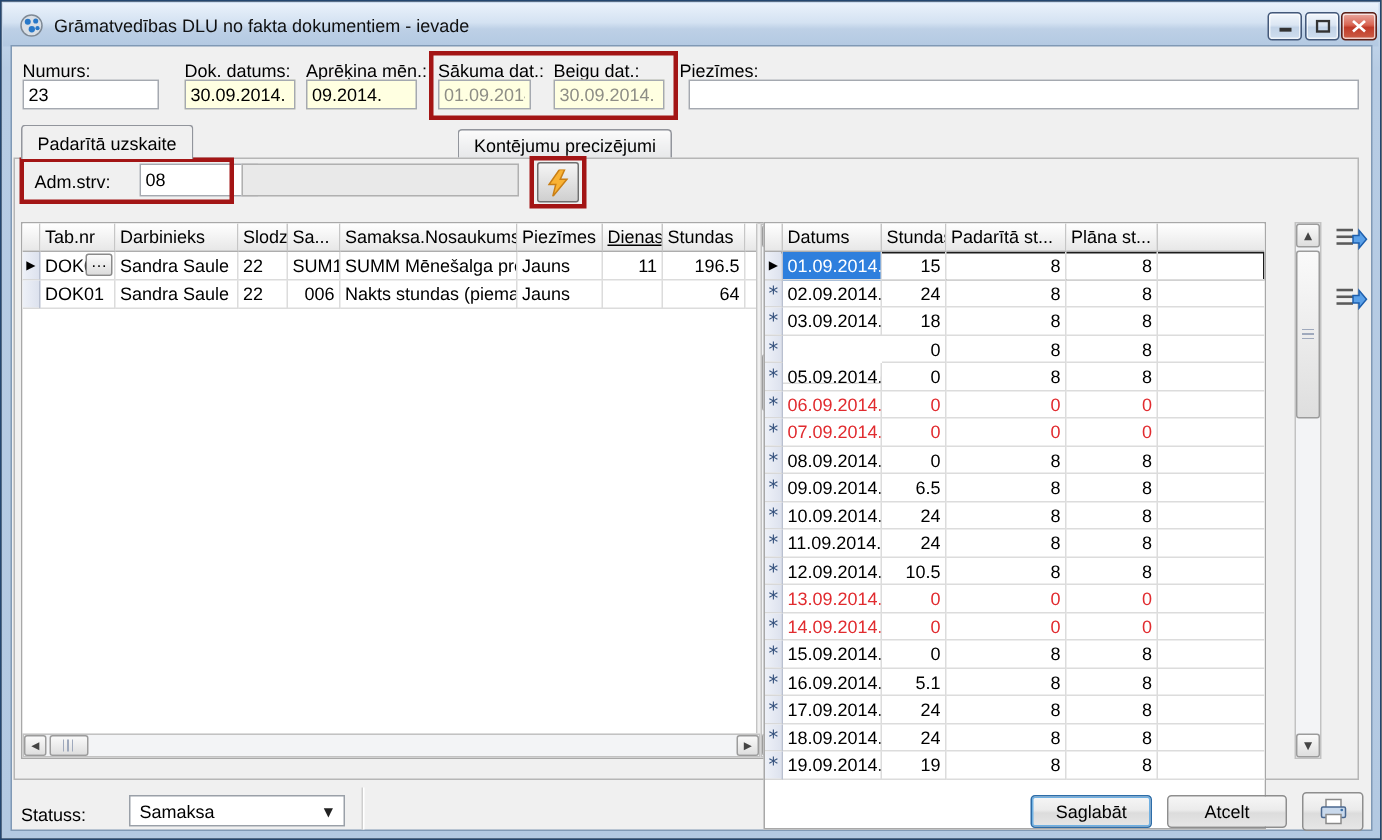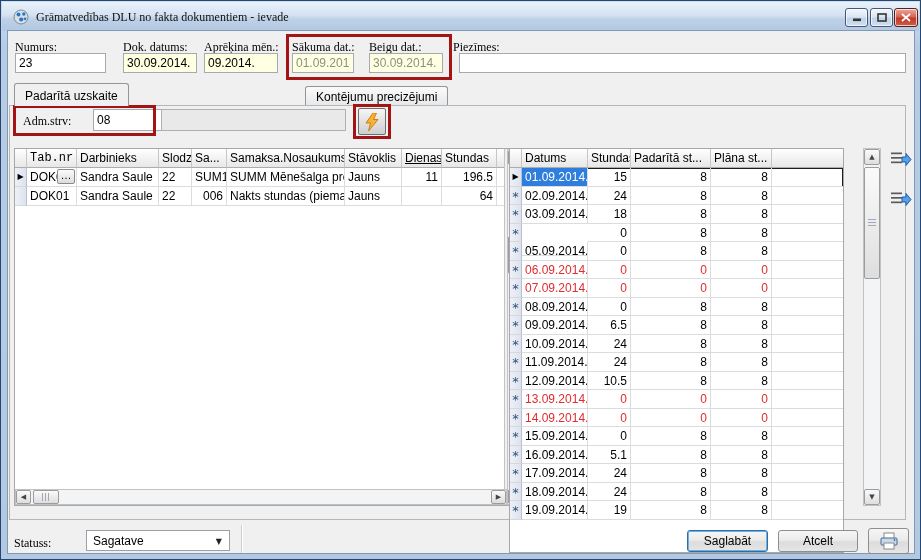--- a/index.html
+++ b/index.html
@@ -18,21 +18,21 @@
   .winbtn { top:6px; width:23px; height:19px; border-radius:3px;
     border:1px solid #44597a; display:flex; align-items:center; justify-content:center;
     background:linear-gradient(180deg,#f2f7fc 0%,#dbe6f3 45%,#c2d3e7 55%,#cfdeef 100%);
     box-shadow:inset 0 0 0 1px rgba(255,255,255,.7); }
   #btn-min { left:843px; } #btn-max { left:868px; }
   #btn-close { left:892px; width:24px; border:1px solid #5c2018;
     background:linear-gradient(180deg,#eaa9a1 0%,#d96553 45%,#c03a28 55%,#cc5e47 100%); }
   
   #client { left:7px; top:30px; width:906px; height:522px; background:#f0f0f0;
     box-shadow:0 0 0 1px #8099b5; }
-  .lbl { position:absolute; white-space:nowrap;font-family:Liberation Serif, serif; }
+  .lbl { position:absolute; white-space:nowrap; }
   .inp { position:absolute; height:20px; border:1px solid #a5a9b0; background:#fff;
     padding:0 3px; font:12px "Liberation Sans",sans-serif; color:#000; }
   .yellow { background:#ffffe1; }
   .disabled-date { color:#8e8e86; }
   .redbox { position:absolute; border:3px solid #a31515; background:transparent; pointer-events:none; }
   
   .tab { position:absolute; height:20px; top:85px; padding:0 10px; line-height:20px;
     border:1px solid #92959c; border-bottom:none; border-radius:3px 3px 0 0;
     background:linear-gradient(180deg,#fbfbfb,#e6e7e9); white-space:nowrap; }
   .tab.active { top:82px; height:23px; line-height:24px; background:#f0f0f0; z-index:3; }
@@ -159,26 +159,26 @@
     <svg width="14" height="18" viewBox="0 0 14 18">
       <path d="M8 0 L1 10 L5.5 10 L3.5 18 L13 6.5 L8.5 6.5 L11.5 0 Z" fill="#f9b233" stroke="#c97f16" stroke-width="1"></path>
     </svg>
   </div>
   <div class="redbox" style="left:352px;top:103px;width:38px;height:35px"></div>
 
   <div id="lgrid" class="grid">
     <div id="lg-main" class="gmain">
       <div id="lg-header" class="ghead">
           <div class="gh m"></div>
-          <div class="gh" style="width: 50px; font-family: Liberation Mono, monospace;">Tab.nr</div>
+          <div class="gh" style="width: 50px;">Tab.nr</div>
           <div class="gh" style="width: 82px;">Darbinieks</div>
           <div class="gh" style="width: 33px;">Slodze</div>
           <div class="gh" style="width: 35px;">Sa...</div>
           <div class="gh" style="width: 118px;">Samaksa.Nosaukums</div>
-          <div class="gh" style="width: 57px;">Stāvoklis</div>
+          <div class="gh" style="width: 57px;">Piezīmes</div>
           <div class="gh" style="width: 40px; text-decoration: underline;">Dienas</div>
           <div class="gh" style="width: 55px;">Stundas</div>
           <div class="gh fill"></div>
         </div>
       <div id="lg-body">
           <div class="grow">
             <div class="gm">▶</div>
             <div class="gc" style="width: 50px;">DOK01<div class="ell">…</div></div>
             <div class="gc" style="width: 82px;">Sandra Saule</div>
             <div class="gc" style="width: 33px;">22</div>
@@ -417,21 +417,21 @@
     <svg width="22" height="17" viewBox="0 0 22 17">
       <rect x="1" y="1.5" width="11" height="1.7" fill="#5a5a5a"></rect>
       <rect x="1" y="6" width="11" height="1.7" fill="#5a5a5a"></rect>
       <rect x="1" y="10.5" width="11" height="1.7" fill="#5a5a5a"></rect>
       <path d="M12 6 L16 6 L16 2.5 L21 8.5 L16 14.5 L16 11 L12 11 Z" fill="#5aa0e8" stroke="#1d5fae" stroke-width="1"></path>
     </svg>
   </div>
 
   <span class="lbl" style="left:13px;top:535px">Statuss:</span>
   <div id="status-select" class="abs">
-    <span>Sagatave</span>
+    <span>Samaksa</span>
     <span id="status-arrow">▼</span>
   </div>
   <div id="footer-divider" class="abs"></div>
   <div id="btn-save" class="btn">Saglabāt</div>
   <div id="btn-cancel" class="btn">Atcelt</div>
   <div id="btn-print" class="btn">
     <svg width="22" height="18" viewBox="0 0 22 18">
       <rect x="6" y="1" width="10" height="6" fill="#ffffff" stroke="#8a8a8a"></rect>
       <rect x="3" y="6" width="16" height="7" rx="1" fill="#c9d9ec" stroke="#49678f"></rect>
       <rect x="6" y="11" width="10" height="6" fill="#ffffff" stroke="#8a8a8a"></rect>

